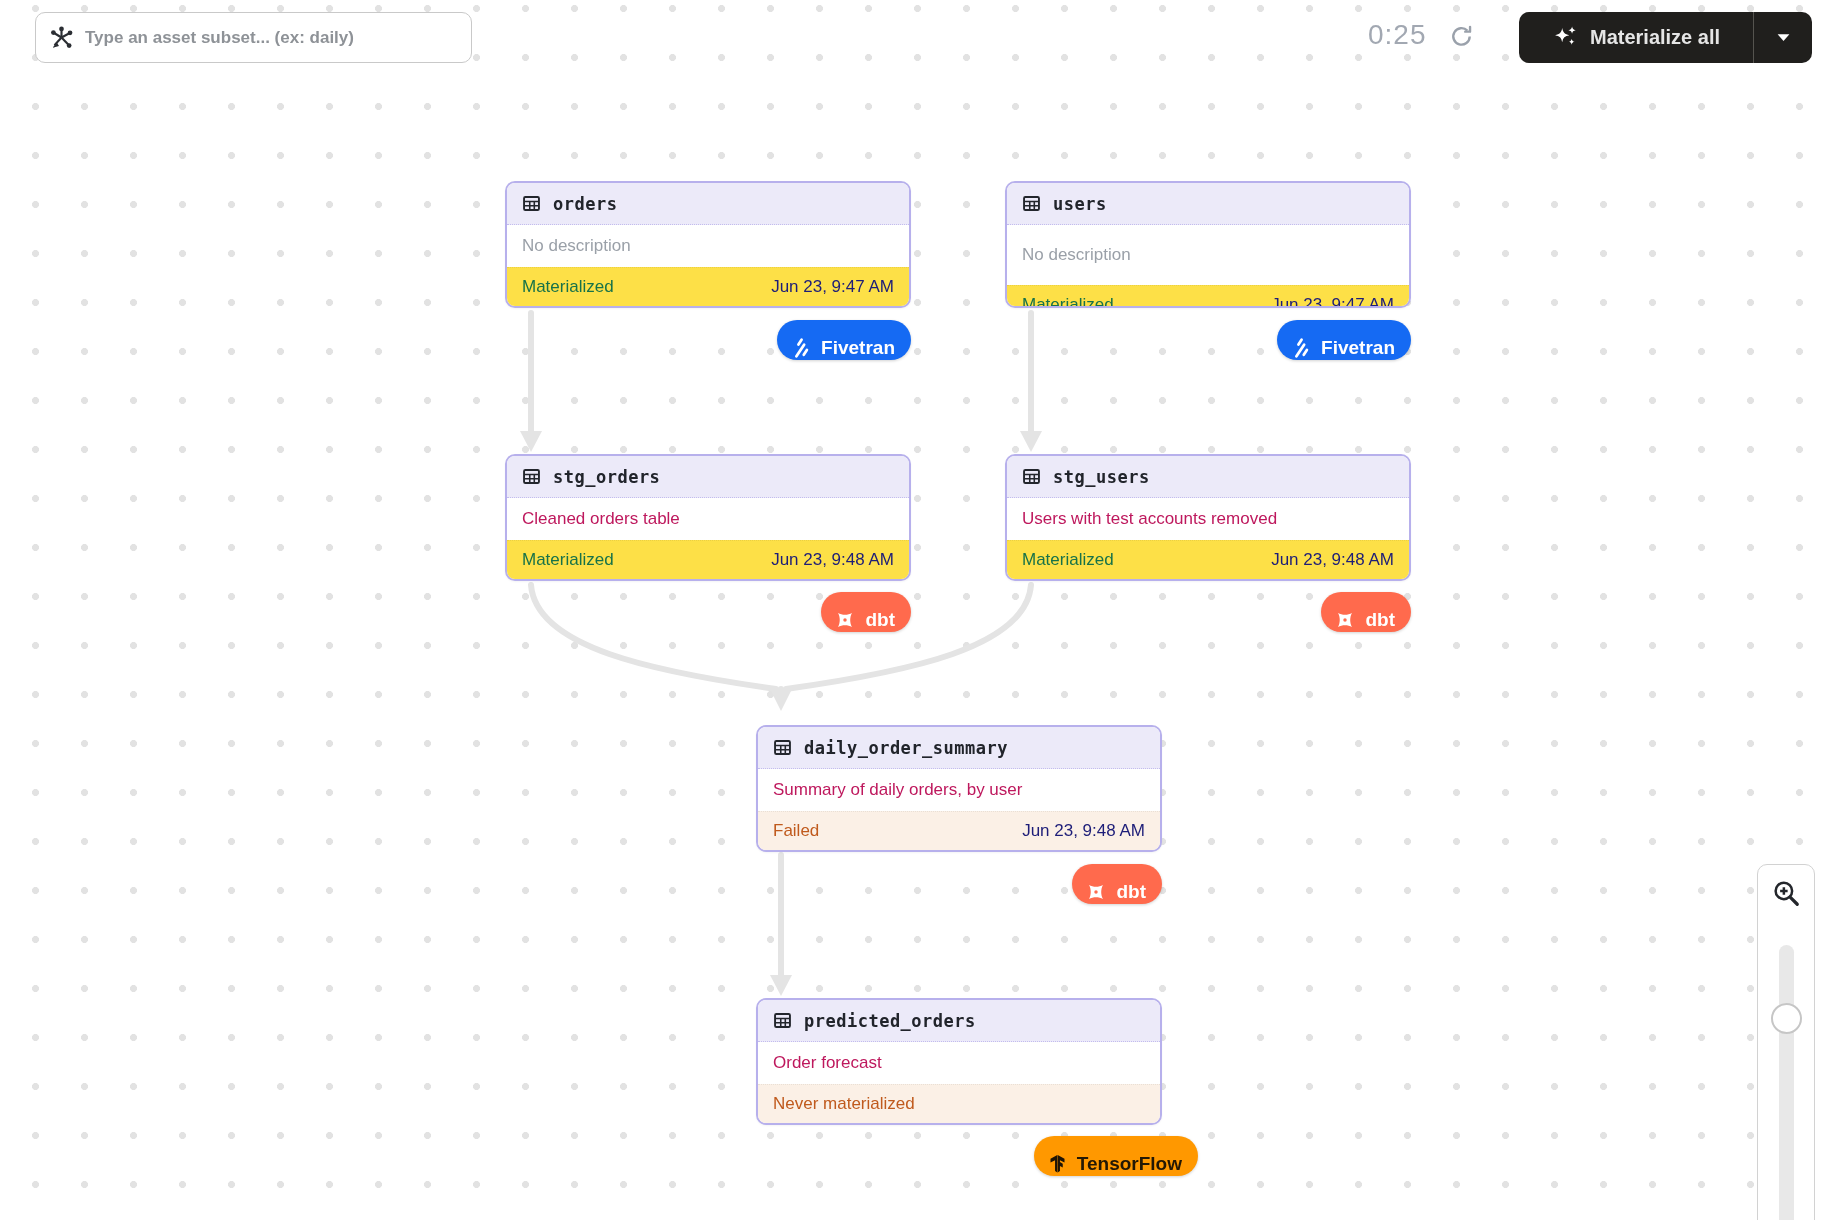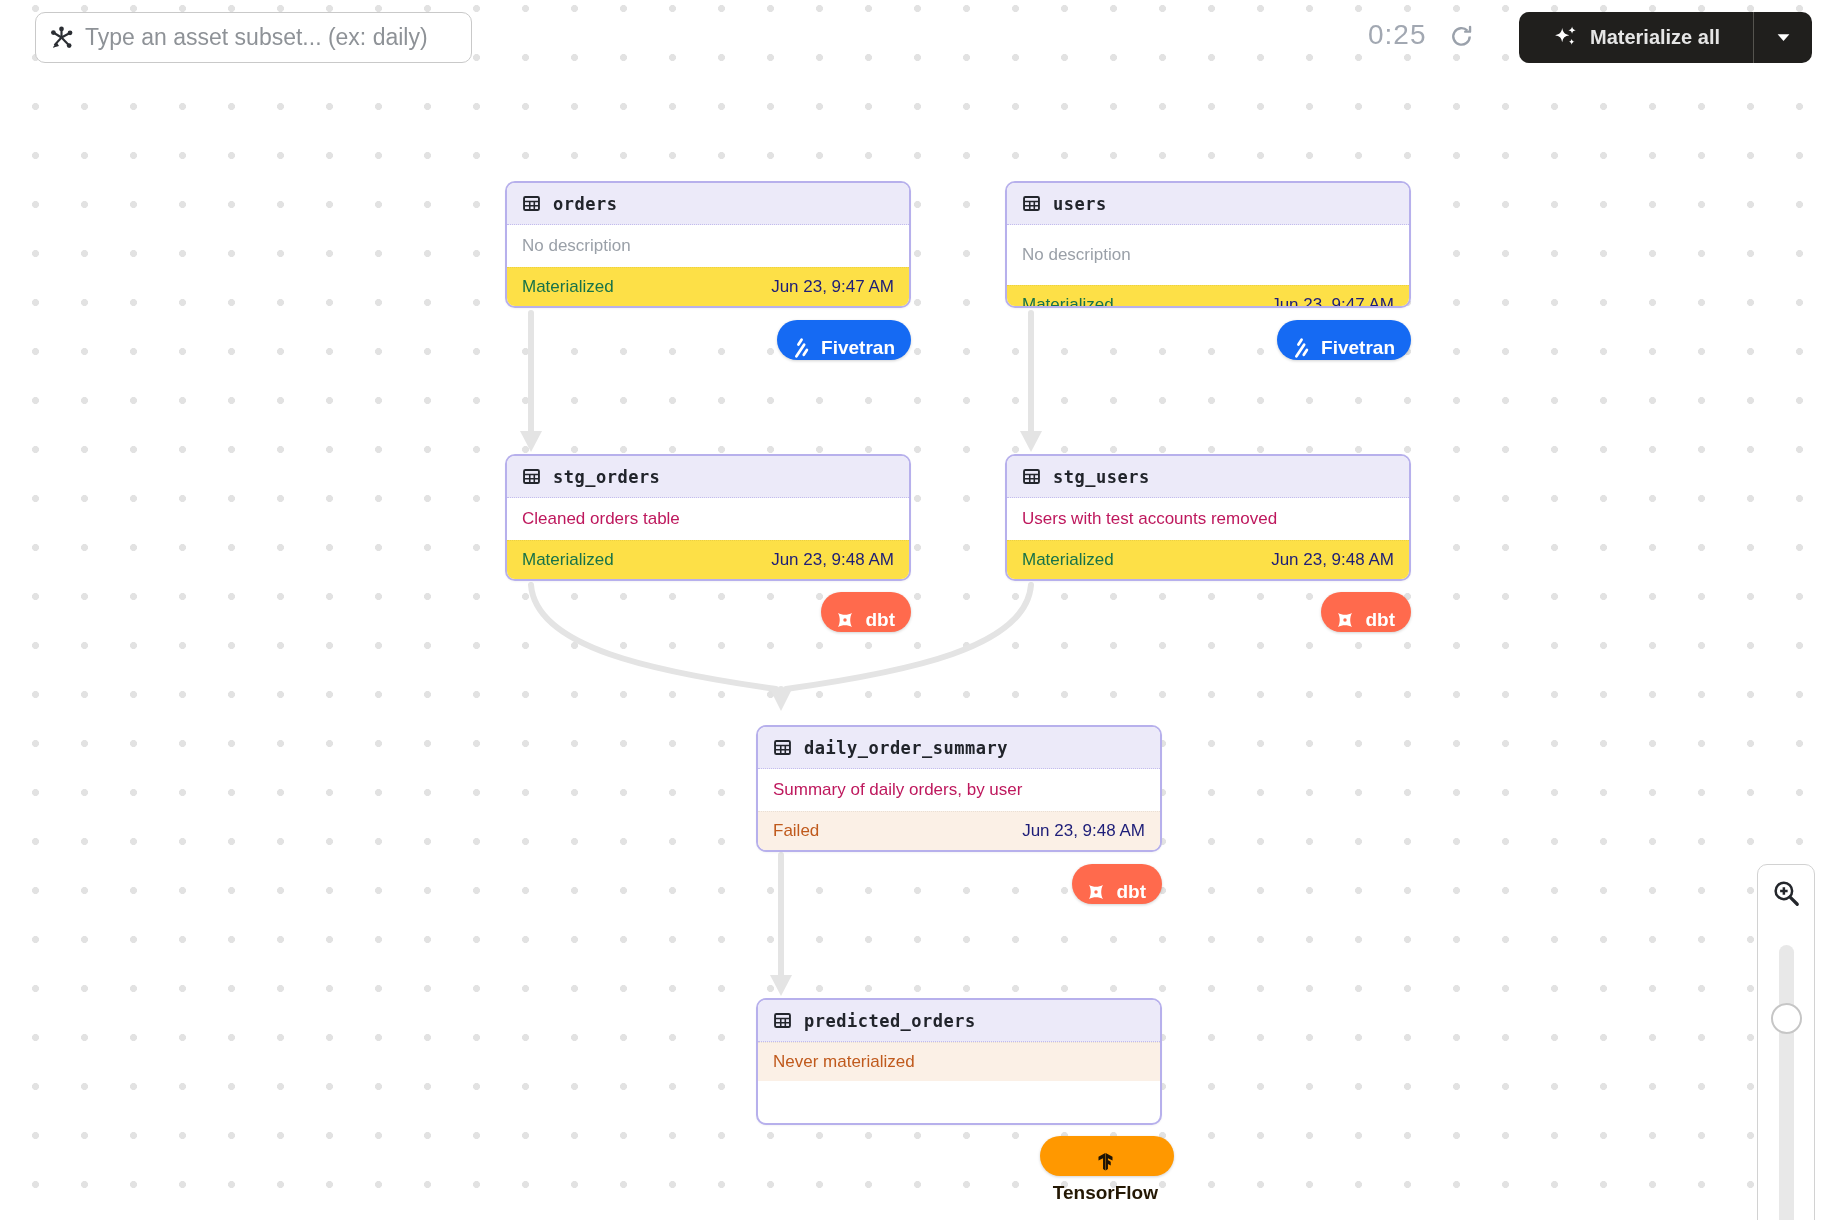--- a/index.html
+++ b/index.html
@@ -59,23 +59,24 @@
   .badge-dbt        { background:#ff6a4d; }
   .badge-tensorflow { background:#ff9800; color:#241804; }
 
   
   .search-box {
     position:absolute; left:35px; top:12px; width:437px; height:51px; z-index:5;
     background:#ffffff; border:1.5px solid #c9c9c9; border-radius:10px;
     display:flex; align-items:center; padding:0 12px; gap:10px; overflow:hidden;
   }
   .search-box input {
-    border:none; outline:none; flex:1; font-size:23px; color:#30333a;
+    border:none; outline:none; flex:1; font-size:17px; color:#30333a;
     font-family:"Liberation Sans", sans-serif; background:transparent; min-width:0;
     white-space:nowrap;
+    font-weight:bold;
   }
   .search-box input::placeholder { color:#8e9297; }
 
   .timer {
     position:absolute; left:1368px; top:19px; z-index:5;
     font-size:28px; color:#a2a8b2; letter-spacing:1px;
   }
   .refresh-btn {
     position:absolute; left:1445px; top:20px; z-index:5; width:32px; height:32px;
     background:none; border:none; cursor:pointer; display:flex;
@@ -284,20 +285,21 @@
   <div class="node" style="left:756px; top:998px;">
     <div class="node-header">
       <span class="icon">
         <svg width="21" height="21" viewBox="0 0 24 24" fill="none" stroke="#23262d">
           <rect x="3.5" y="4.5" width="17" height="15" rx="1.5" stroke-width="2.2"></rect>
           <path d="M3.5 9.8 H20.5 M3.5 14.6 H20.5 M10 9.8 V19.5 M15.2 9.8 V19.5" stroke-width="1.8"></path>
         </svg>
       </span>
       <span class="node-name">predicted_orders</span>
     </div>
+    <div class="node-desc">Order forecast</div>
     <div class="node-footer footer-fail">
       <span class="status-fail">Never materialized</span>
       <span class="timestamp"></span>
     </div>
   </div>
 
   <div class="badge badge-fivetran" style="top:320px; right:923px;">
     <span class="icon">
       <svg width="22" height="22" viewBox="0 0 24 24" stroke="#ffffff" stroke-width="3" stroke-linecap="round" fill="none">
         <path d="M9.2 8.2 L12.6 3"></path>
@@ -348,21 +350,21 @@
       <svg width="22" height="22" viewBox="0 0 24 24">
         <g transform="rotate(45 12 12)">
           <path fill="#ffffff" d="M12 1.2 C13.4 6.2 17.8 10.6 22.8 12 C17.8 13.4 13.4 17.8 12 22.8 C10.6 17.8 6.2 13.4 1.2 12 C6.2 10.6 10.6 6.2 12 1.2 Z"></path>
         </g>
         <circle cx="12" cy="12" r="1.9" fill="#ff6a4d"></circle>
       </svg>
     </span>
     <span>dbt</span>
   </div>
 
-  <div class="badge badge-tensorflow" style="top:1136px; right:660px;flex-direction:column;">
+  <div class="badge badge-tensorflow" style="top:1136px; right:636px;">
     <span class="icon">
       <svg width="21" height="21" viewBox="0 0 24 24" fill="#1d1305">
         <path d="M11.8 1.2 L4 5.4 V9.8 L9.2 7 V19.4 L11.8 21 Z"></path>
         <path d="M12.2 1.2 V21 L14.8 19.4 V13.6 L18 15.4 V11 L14.8 9.2 V7 L20 9.8 V5.4 Z"></path>
       </svg>
     </span>
     <span>TensorFlow</span>
   </div>
 
   <button class="zoom-box">

